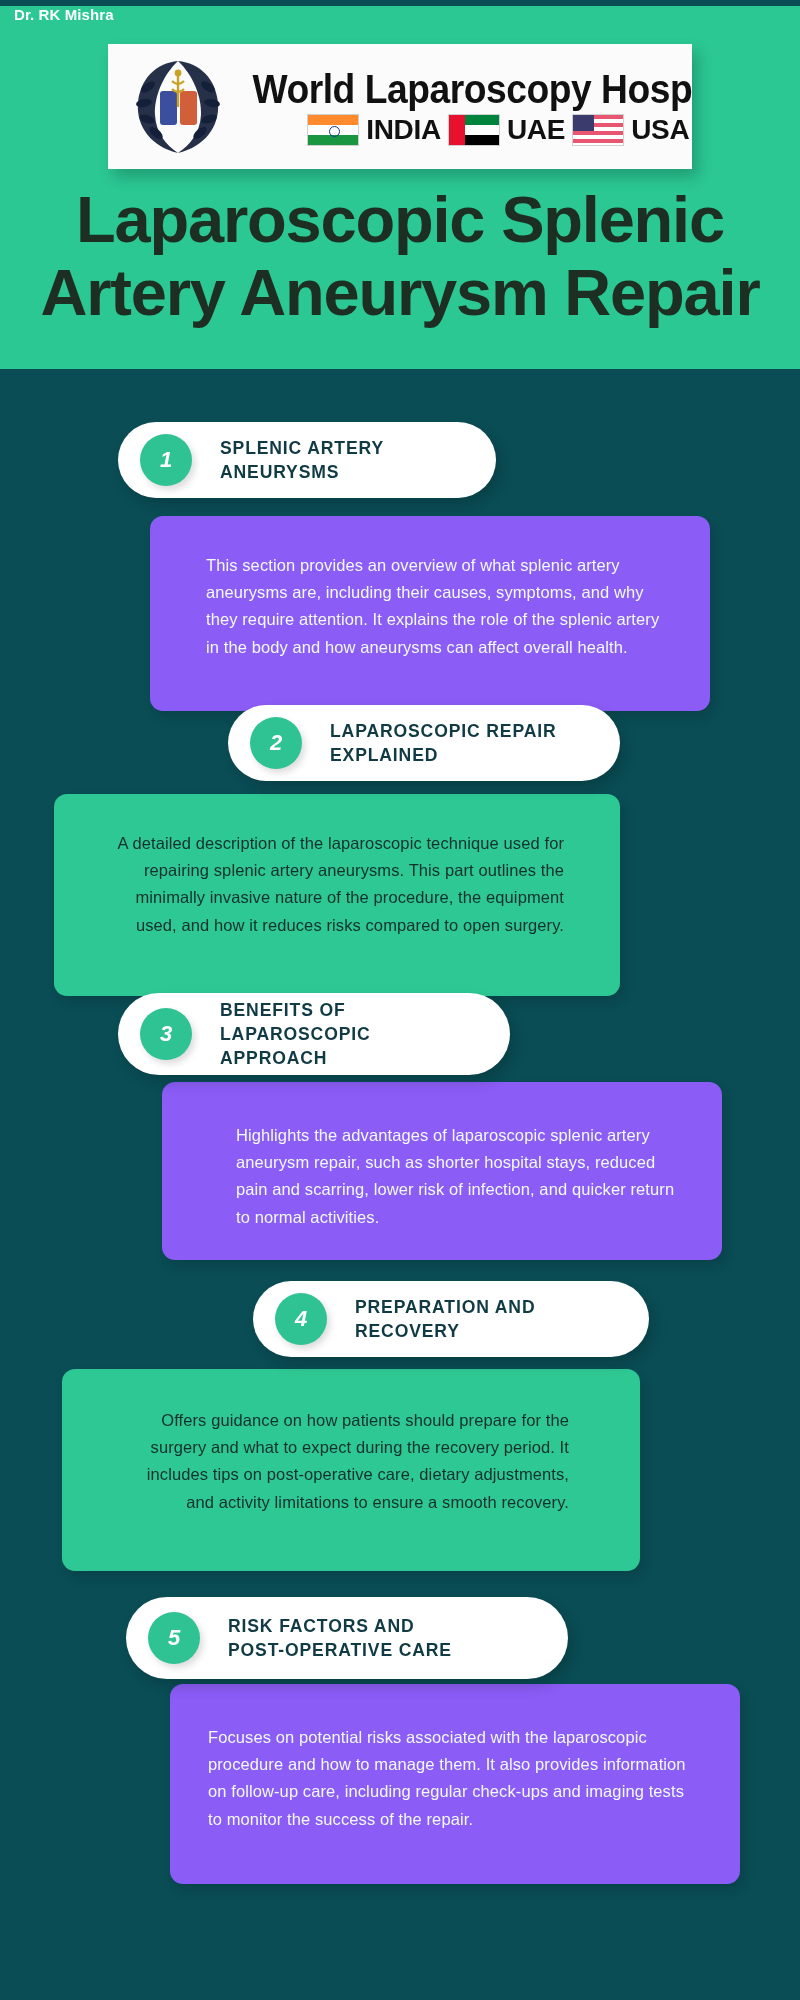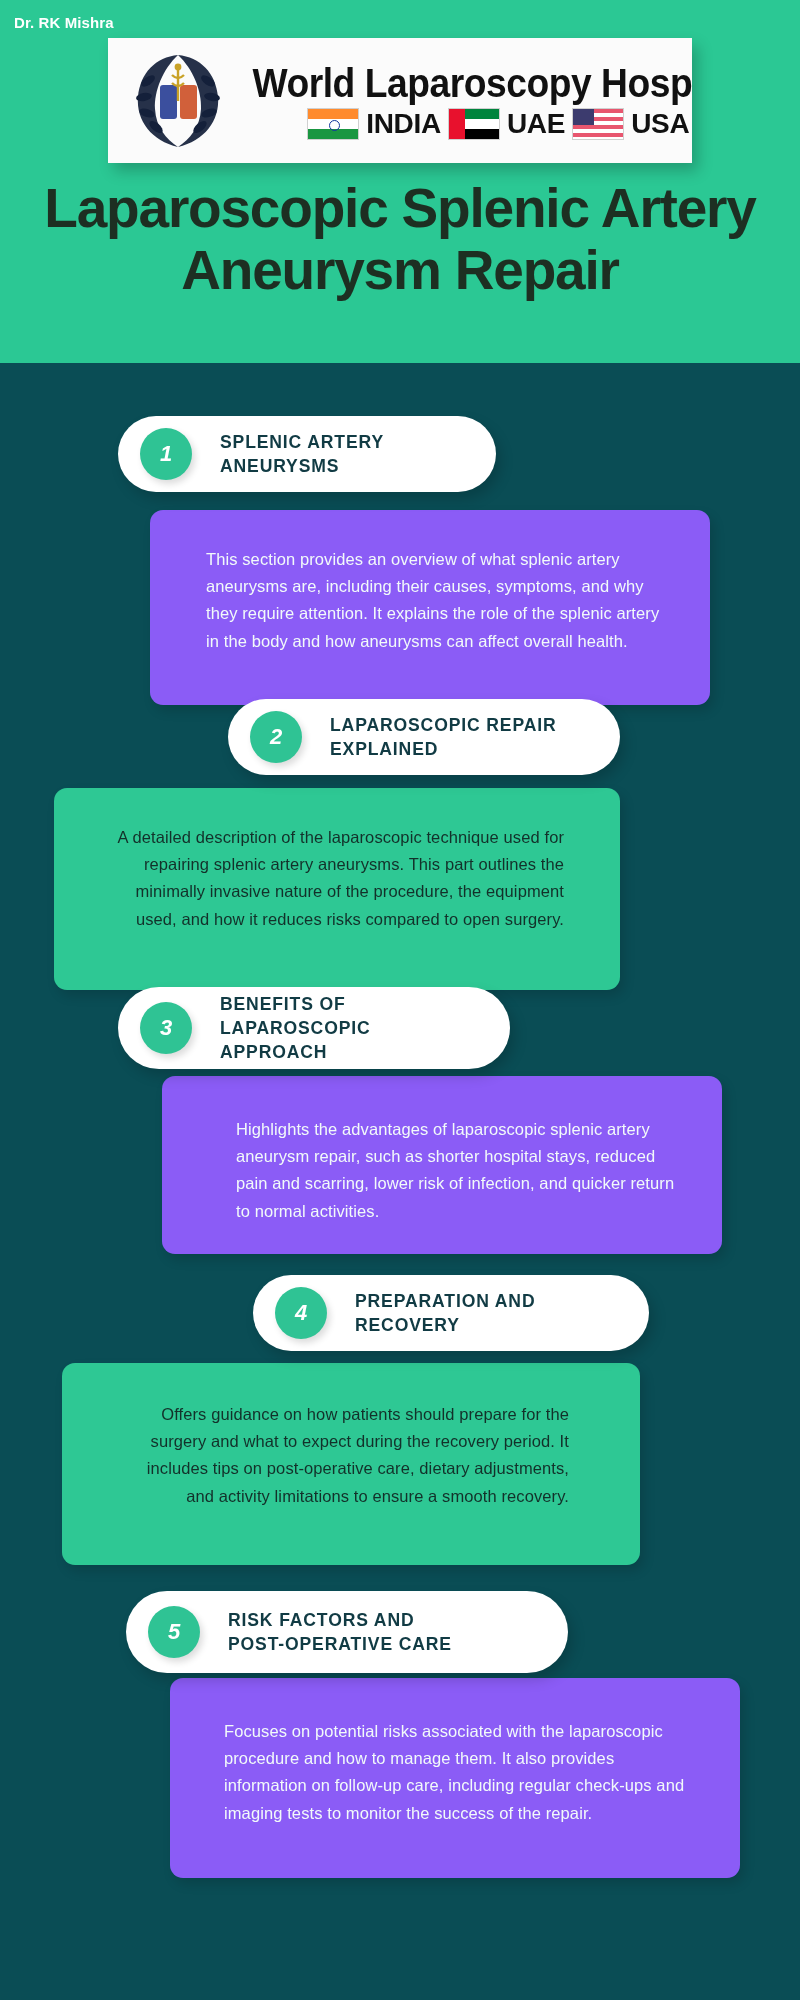--- a/index.html
+++ b/index.html
@@ -15,21 +15,20 @@
     overflow: hidden;
     position: relative;
   }
 
   
   .header {
     position: relative;
     width: 800px;
     height: 363px;
     background: #2bc894;
-    padding-top: 8px;
   }
 
   .byline {
     font-size: 15px;
     font-weight: bold;
     color: #ffffff;
     margin-left: 14px;
     margin-top: 6px;
     letter-spacing: 0.1px;
   }
@@ -133,21 +132,21 @@
     color: #111111;
     letter-spacing: -0.3px;
   }
 
   .hero-title {
     position: absolute;
     top: 178px;
     left: 0;
     width: 800px;
     text-align: center;
-    font-size: 55px;
+    font-size: 65px;
     line-height: 1.12;
     font-weight: bold;
     color: #1d2f22;
     letter-spacing: -1.2px;
     padding: 0 20px;
   }
 
   
   .sections {
     position: relative;
@@ -313,18 +312,18 @@
     <div class="panel panel-green" style="left:62px; top:1000px; width:578px; height:202px; padding:38px 71px 30px 54px;">
       <div class="panel-text">Offers guidance on how patients should prepare for the surgery and what to expect during the recovery period. It includes tips on post-operative care, dietary adjustments, and activity limitations to ensure a smooth recovery.</div>
     </div>
   </div>
 
   <div class="section">
     <div class="pill" style="left:126px; top:1228px; width:442px; height:82px;">
       <div class="num-circle">5</div>
       <div class="pill-title" style="max-width:258px;">RISK FACTORS AND POST-OPERATIVE CARE</div>
     </div>
-    <div class="panel panel-teal" style="left:170px; top:1315px; width:570px; height:200px; padding:40px 40px 30px 54px;">
+    <div class="panel panel-teal" style="left:170px; top:1315px; width:570px; height:200px; padding:40px 40px 30px 38px;">
       <div class="panel-text">Focuses on potential risks associated with the laparoscopic procedure and how to manage them. It also provides information on follow-up care, including regular check-ups and imaging tests to monitor the success of the repair.</div>
     </div>
   </div>
 
 </div>
 
 </body></html>

